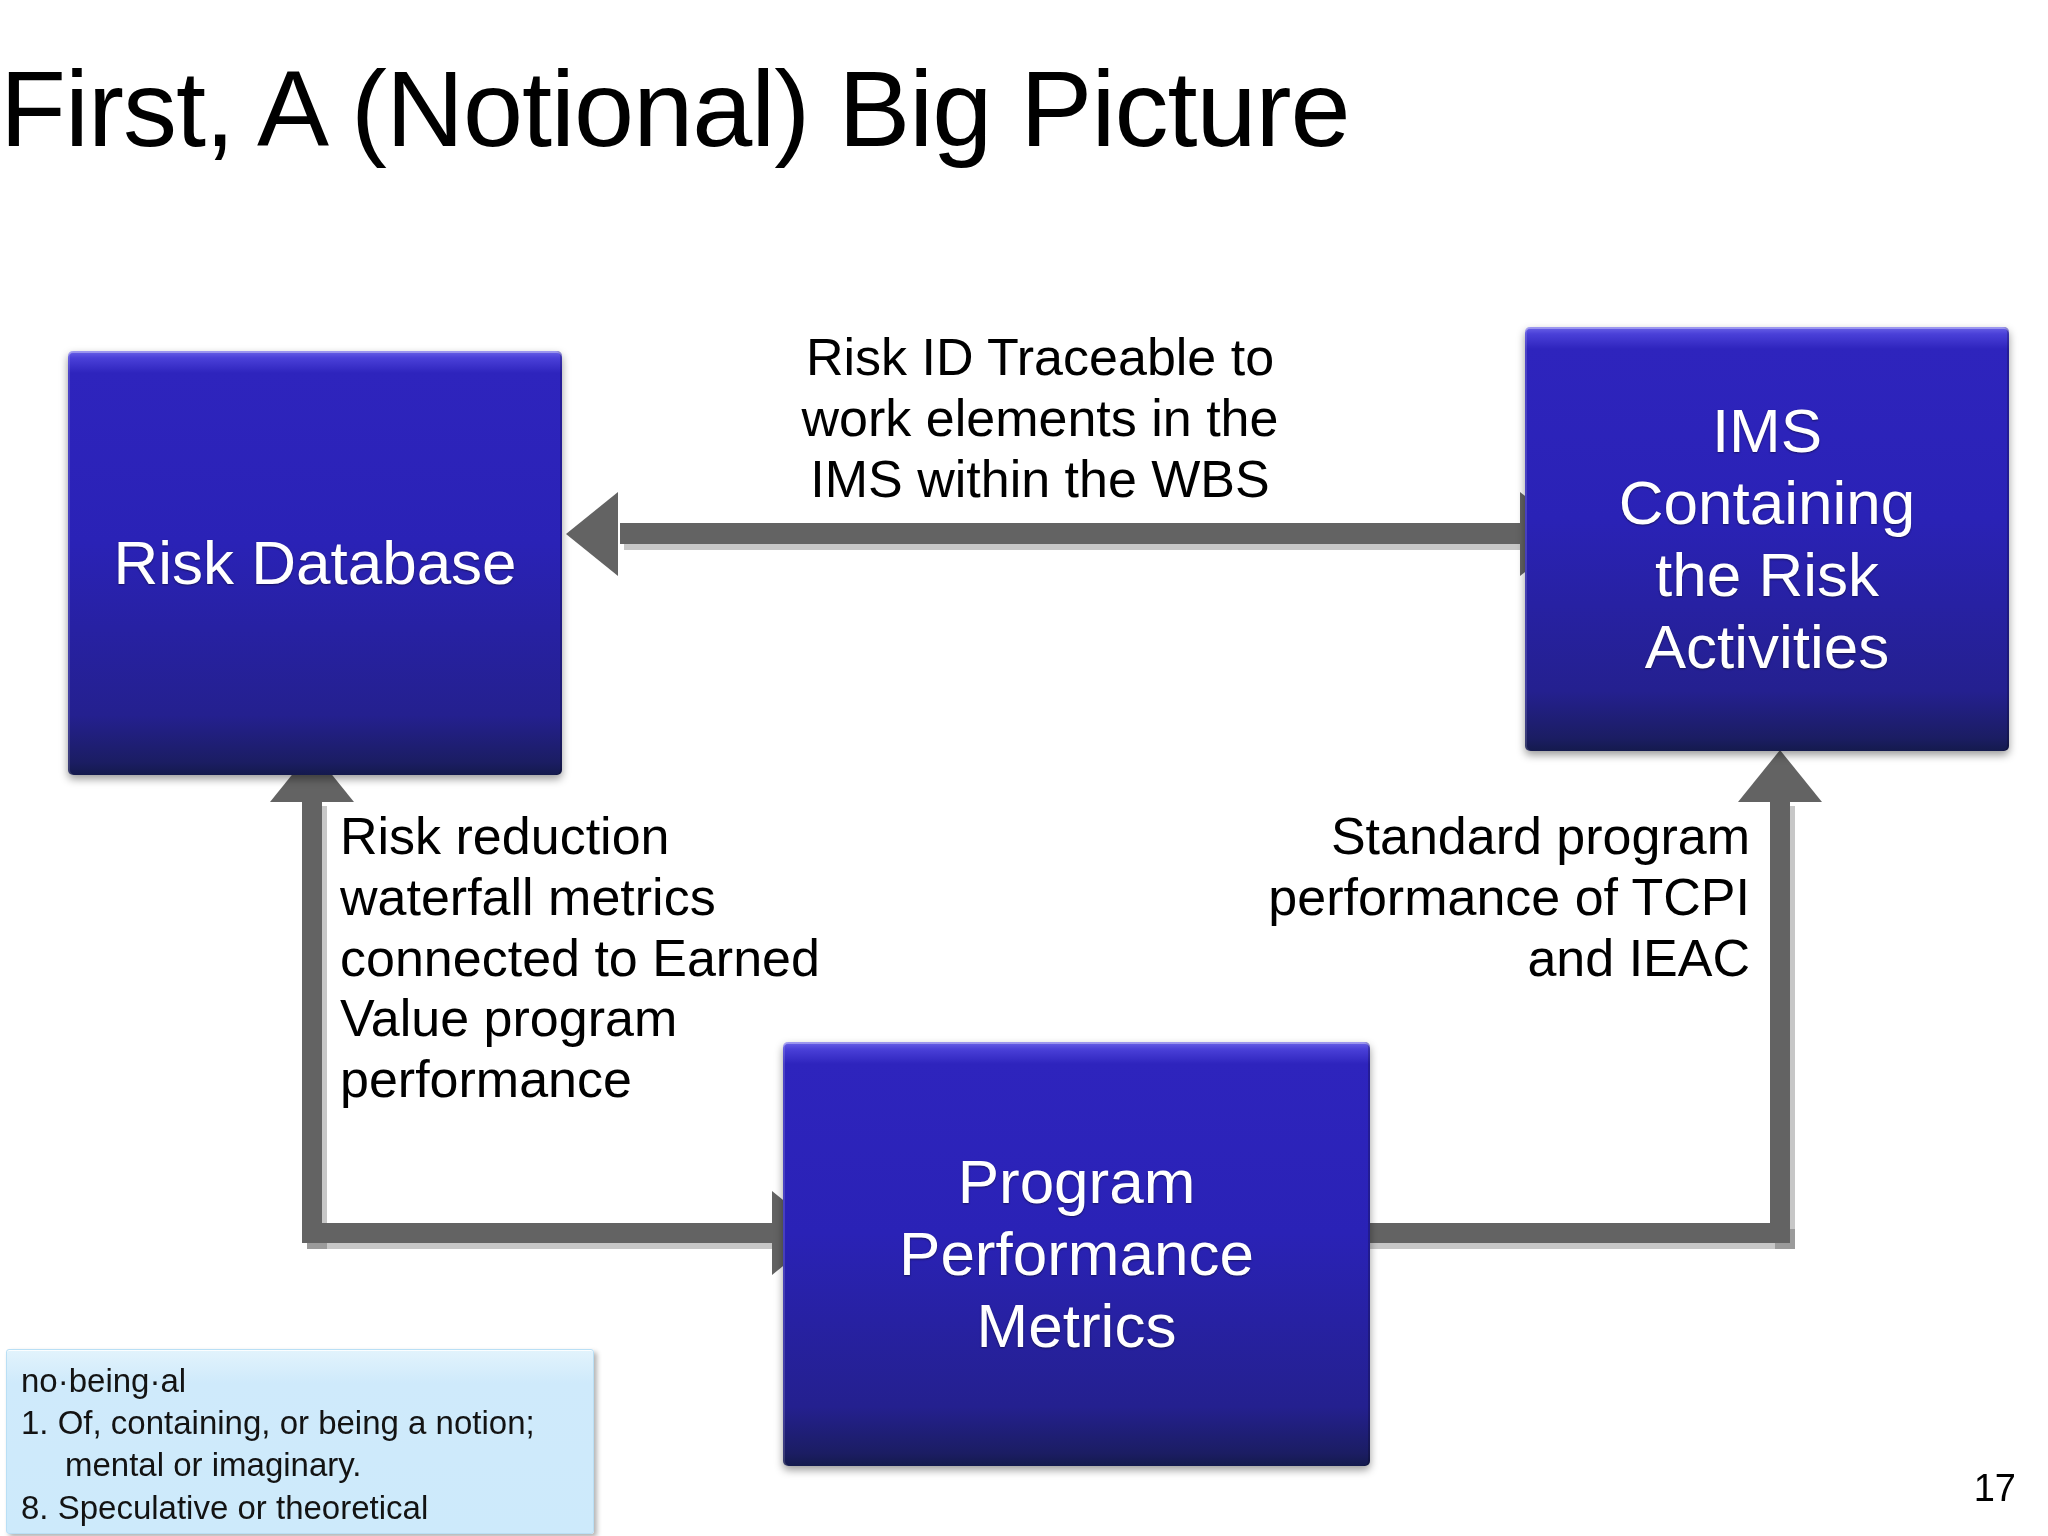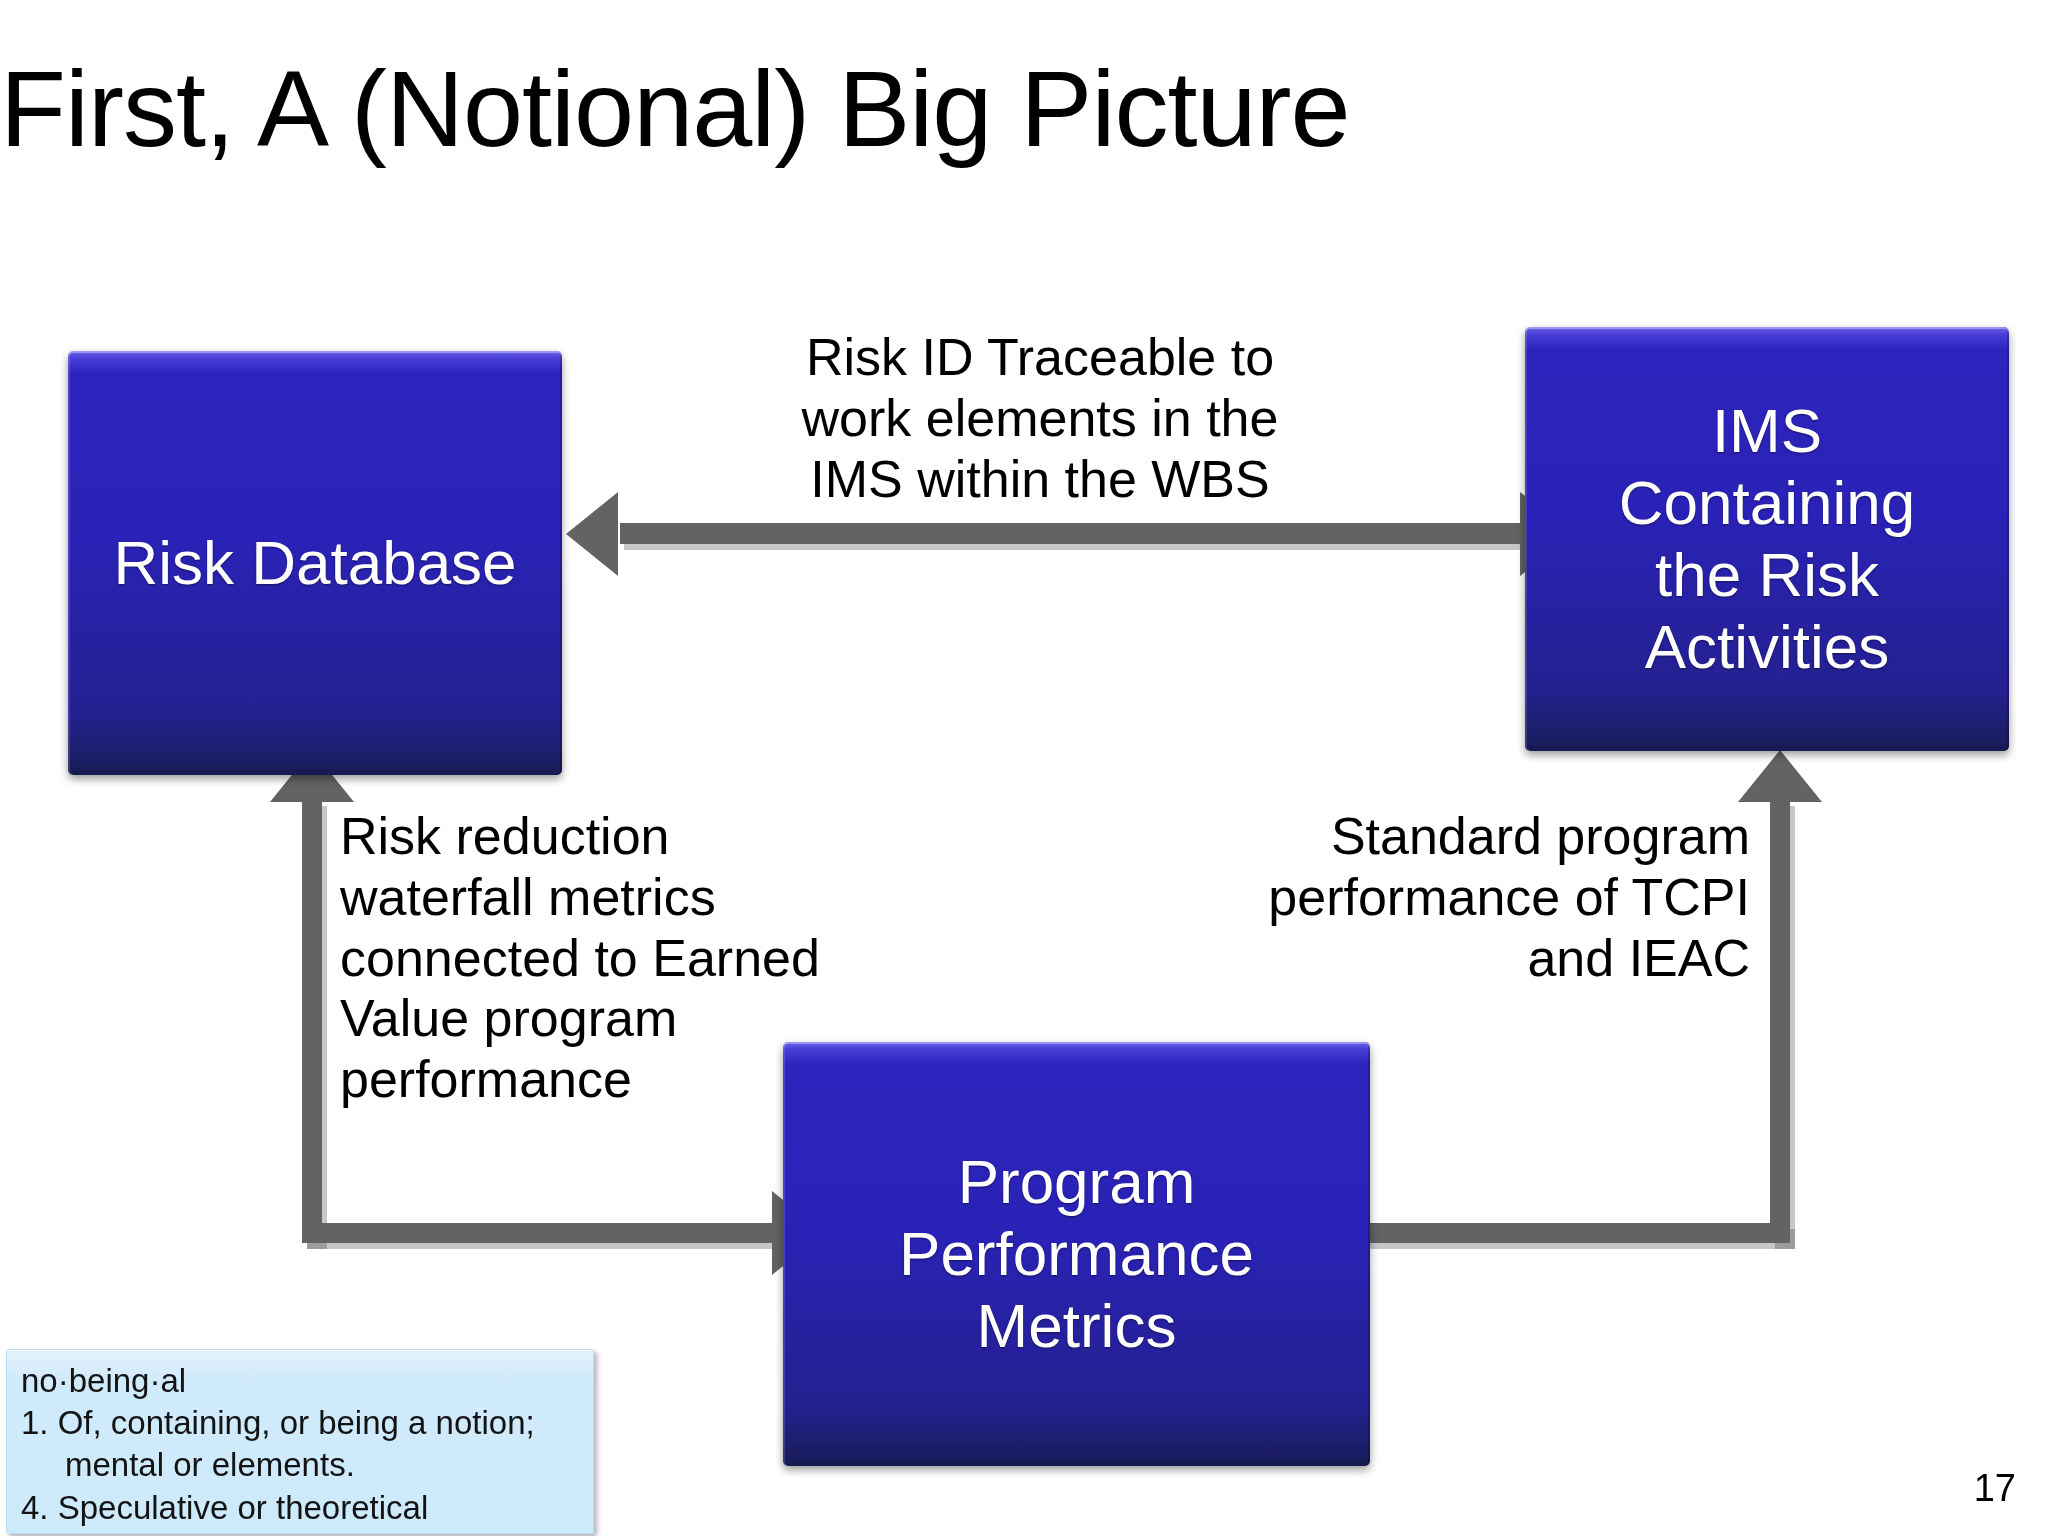--- a/index.html
+++ b/index.html
@@ -257,17 +257,17 @@
 Value program
 performance</div>
 
 <div class="annot" id="annot-standard">Standard program
 performance of TCPI
 and IEAC</div>
 
 <div id="definition-box">
   <span class="def-line">no·being·al</span>
   <span class="def-line">1. Of, containing, or being a notion;</span>
-  <span class="def-line def-indent">mental or elements.</span>
-  <span class="def-line">4. Speculative or theoretical</span>
+  <span class="def-line def-indent">mental or imaginary.</span>
+  <span class="def-line">8. Speculative or theoretical</span>
 </div>
 
 <div id="page-number">17</div>
 
 </body></html>

